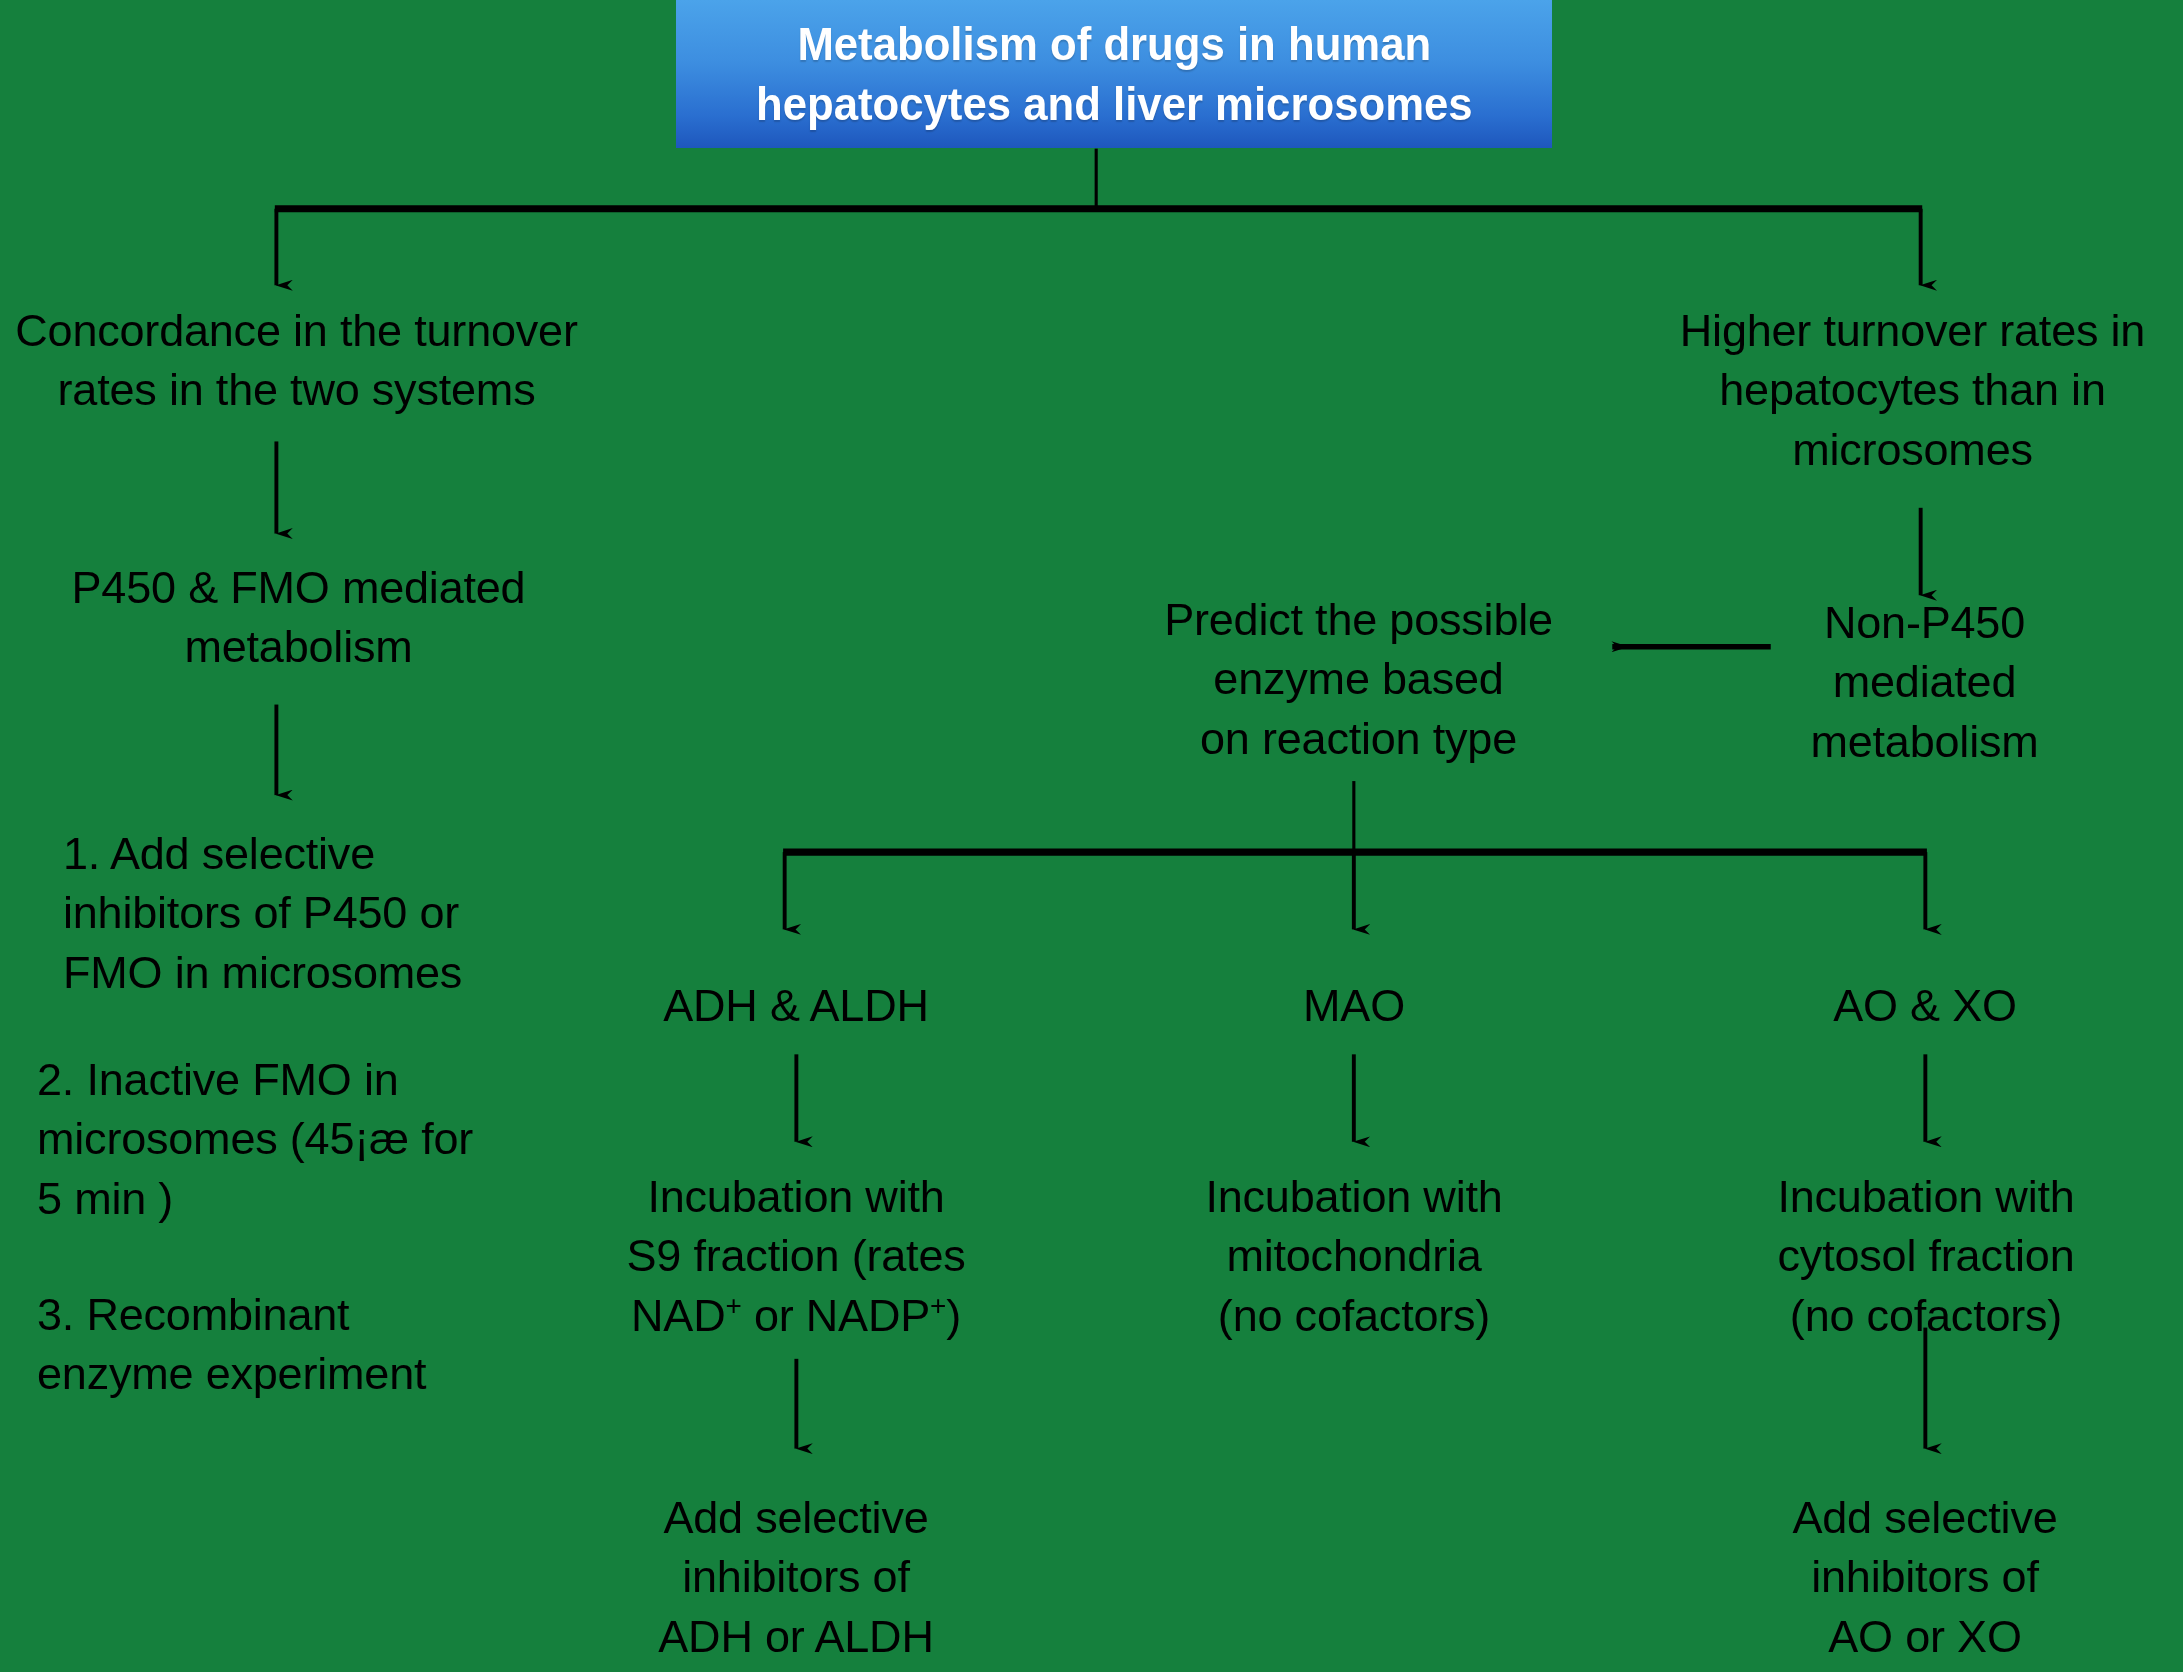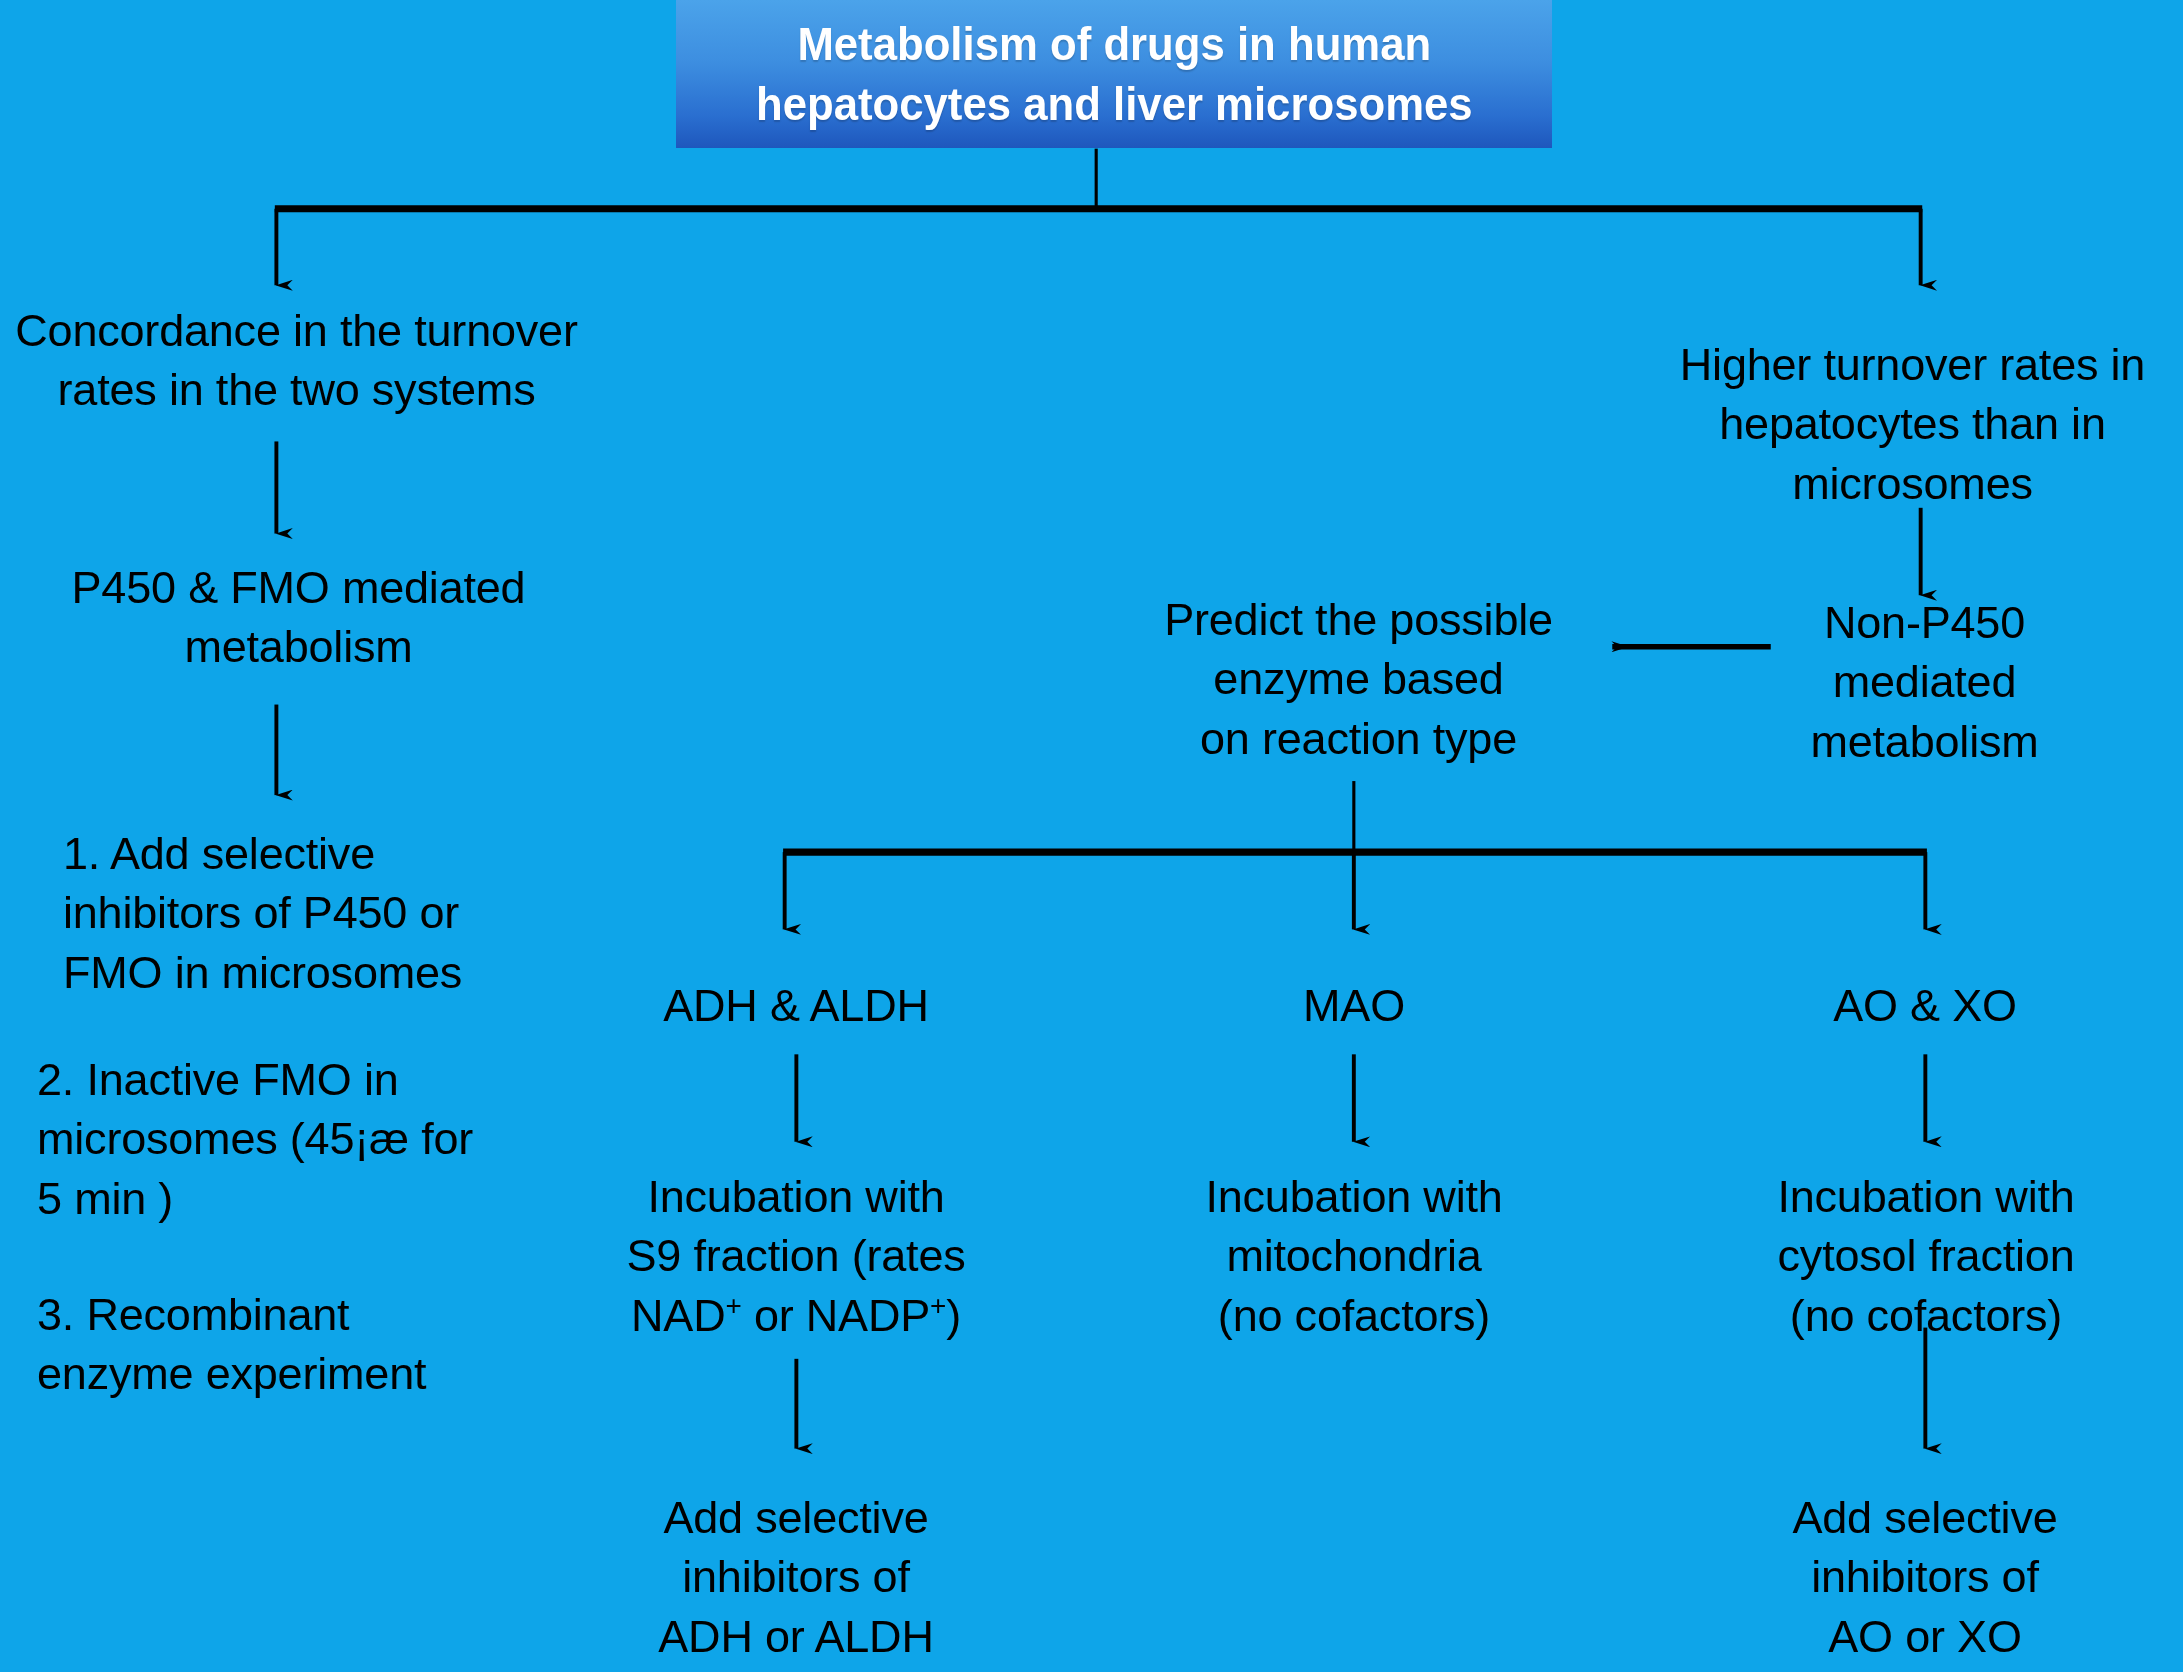--- a/index.html
+++ b/index.html
@@ -7,21 +7,21 @@
     padding: 0;
     background: #ffffff;
   }
   body {
     font-family: "Liberation Sans", sans-serif;
   }
   #canvas {
     position: relative;
     width: 2183px;
     height: 1673px;
-    background: #0ea5e9;
+    background: #15803d;
     overflow: hidden;
   }
   .node {
     position: absolute;
     color: #000000;
     font-family: "Liberation Sans", sans-serif;
     font-size: 45px;
     line-height: 1.32;
     white-space: pre-line;
     letter-spacing: -0.2px;
@@ -123,21 +123,21 @@
 inhibitors of P450 or
 FMO in microsomes</div>
 
   <div class="node left" style="left:37px; top:1050px; width:531px;">2. Inactive FMO in
 microsomes (45¡æ for
 5 min )</div>
 
   <div class="node left" style="left:37px; top:1285px; width:531px;">3. Recombinant
 enzyme experiment</div>
 
-  <div class="node center" style="left:1655px; top:301px; width:515px;margin-top:34px;">Higher turnover rates in
+  <div class="node center" style="left:1655px; top:301px; width:515px;">Higher turnover rates in
 hepatocytes than in
 microsomes</div>
 
   <div class="node center" style="left:1749px; top:593px; width:351px;">Non-P450
 mediated
 metabolism</div>
 
   <div class="node center" style="left:1140px; top:590px; width:437px;">Predict the possible
 enzyme based
 on reaction type</div>

